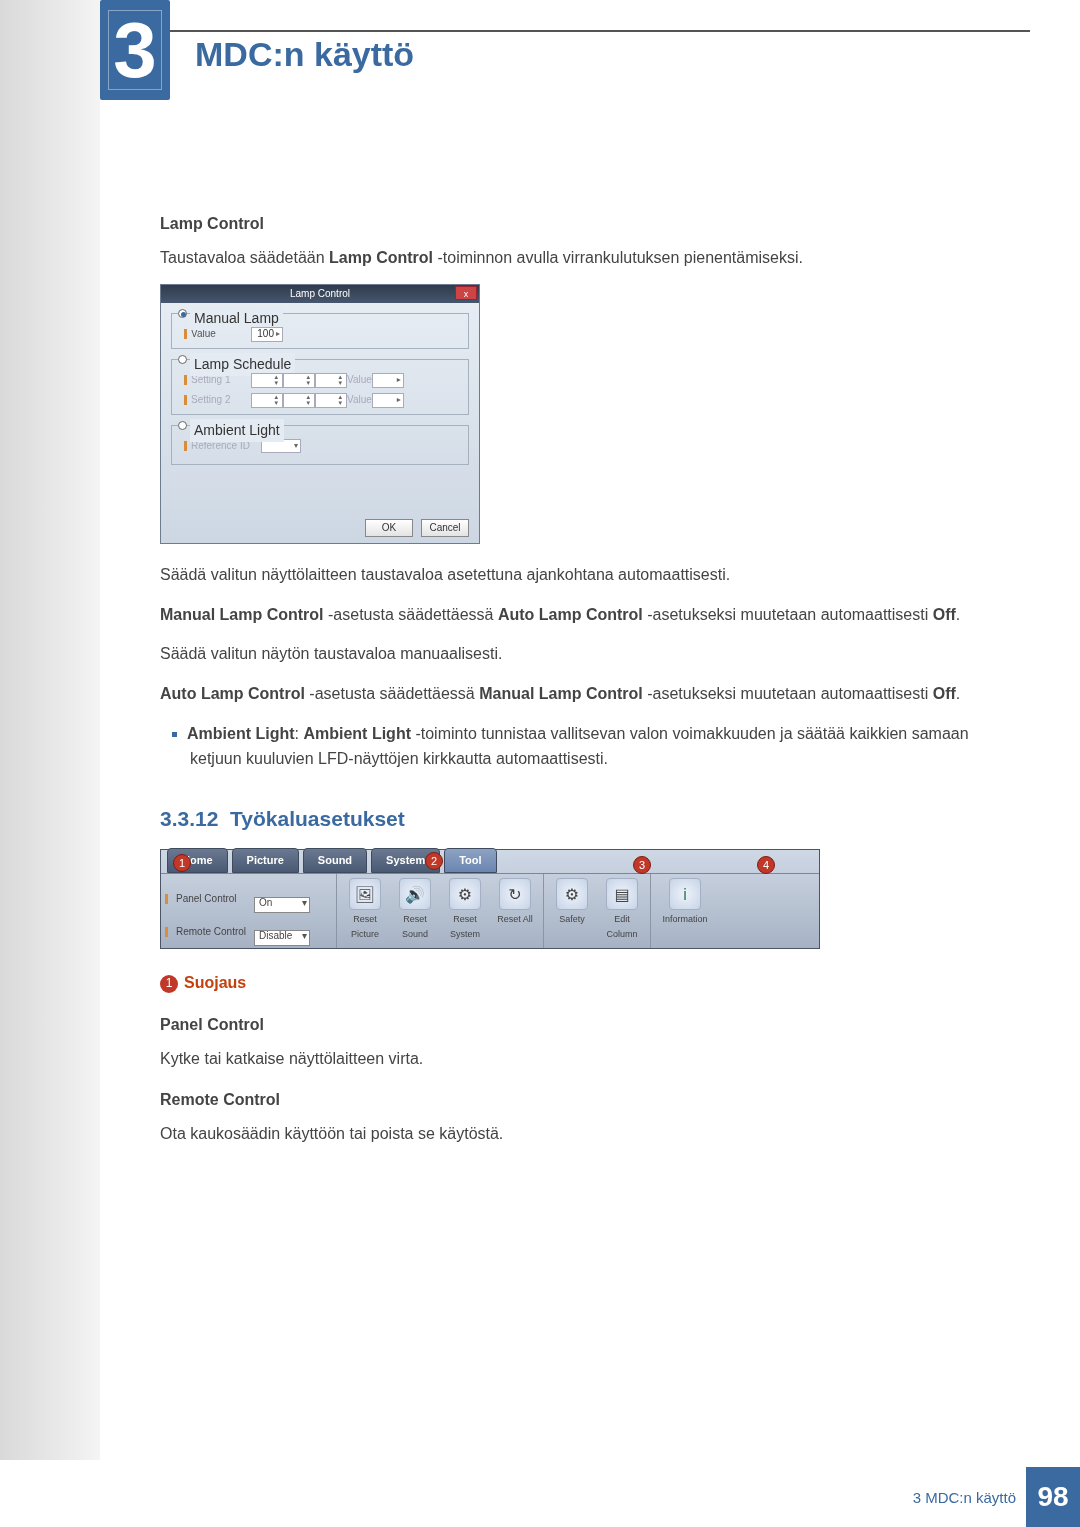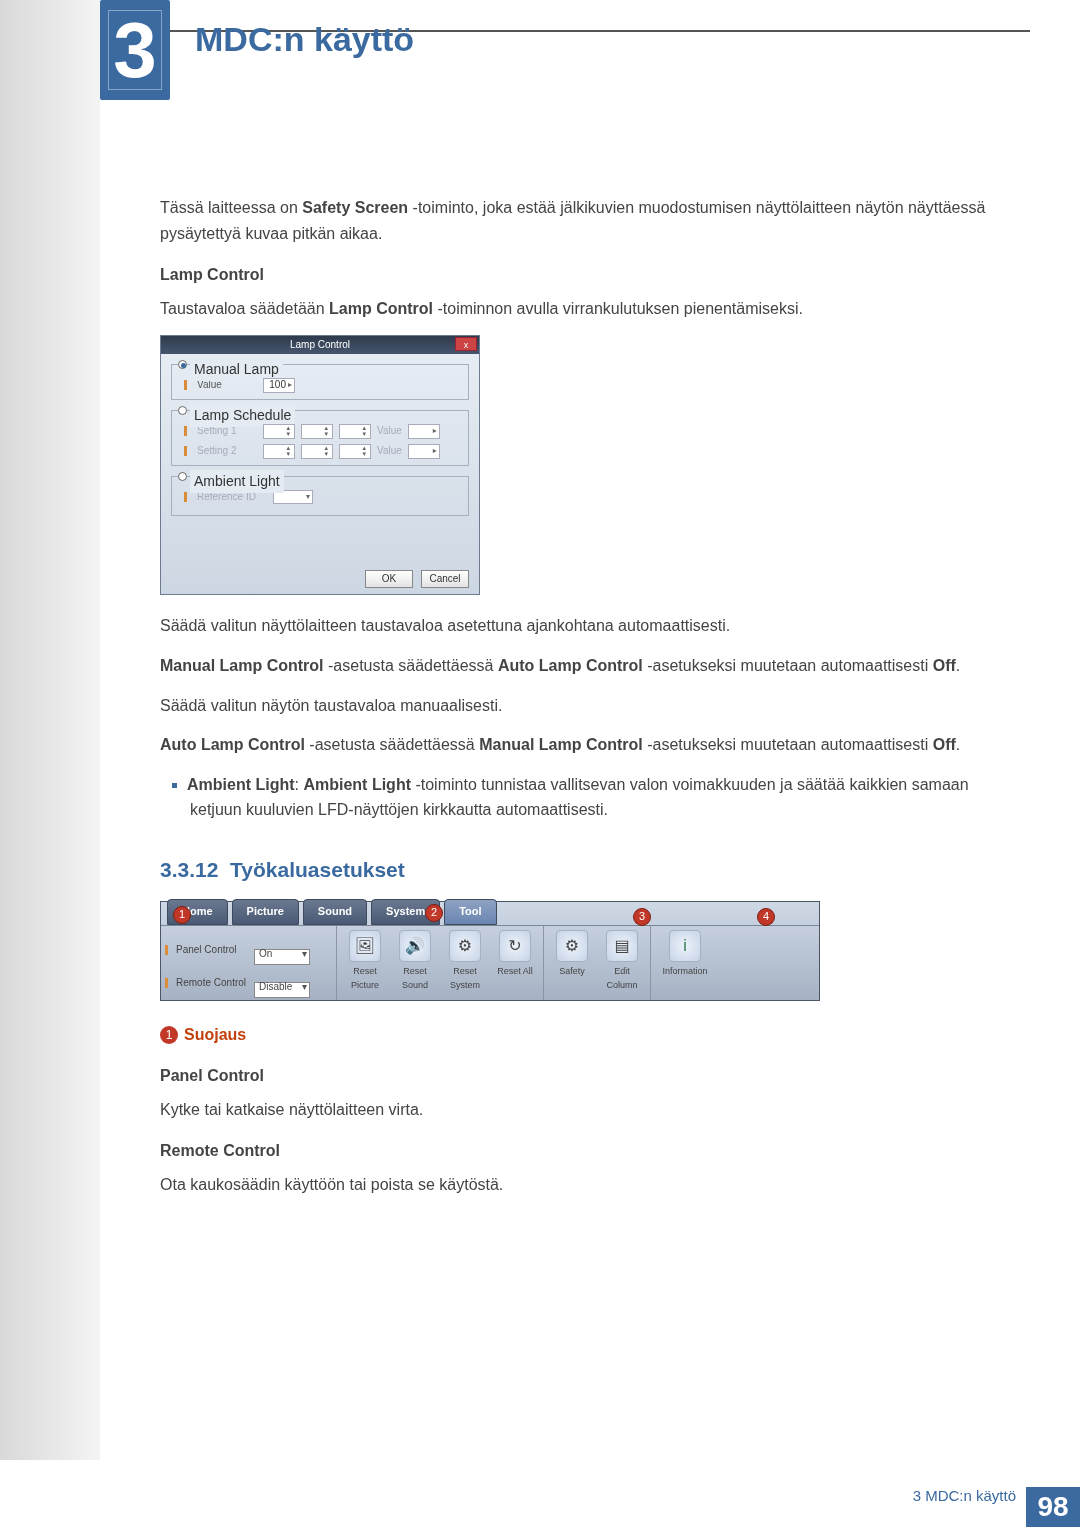--- a/index.html
+++ b/index.html
@@ -38,21 +38,21 @@
   }
   .chapter-inner {
     position: absolute;
     top: 10px; left: 108px;
     width: 54px; height: 80px;
     border: 1px solid rgba(255,255,255,0.4);
     pointer-events: none;
   }
   .page-title {
     position: absolute;
-    top: 20px; left: 195px;
+    top: 35px; left: 195px;
     font-size: 34px;
     font-weight: bold;
     color: #3a6aa0;
   }
   .content {
     position: absolute;
     top: 195px;
     left: 160px;
     width: 835px;
     font-size: 16px;
@@ -106,21 +106,21 @@
   .radio {
     display: inline-block; width: 9px; height: 9px;
     border-radius: 50%; border: 1px solid #666;
     position: absolute; left: 6px; top: -5px;
     background: #fff;
   }
   .radio.on::after {
     content: ""; position: absolute; top: 2px; left: 2px;
     width: 5px; height: 5px; background: #3a6aa0; border-radius: 50%;
   }
-  .field-row { display: flex; align-items: center; gap: 6px; margin: 4px 0 0 6px; }
+  .field-row { display: flex; align-items: center; margin: 4px 0 0 6px; }
   .vbar { display: inline-block; width: 3px; height: 10px; background: #d98c3a; margin-right: 4px; }
   .field-label { width: 60px; color: #555; }
   .field-label.dim { color: #aab; }
   .spin {
     width: 32px; height: 15px; background: #fff; border: 1px solid #aab;
     display: inline-flex; align-items: center; justify-content: flex-end; padding-right: 2px;
     position: relative;
   }
   .spin::after { content: "▸"; font-size: 8px; color: #666; margin-left: 2px;}
   .spin.updown::after { content: "";}
@@ -213,43 +213,40 @@
     background: #c13828; color: #fff; align-items: center; justify-content: center;
     font-size: 12px; margin-right: 6px;
   }
   .h-suojaus { color: #c2410c; font-weight: bold; font-size: 16px; display: inline-block; vertical-align: middle; }
   .bullet-dot {
     display: inline-block; width: 5px; height: 5px; background: #3a6aa0;
     vertical-align: middle; margin-right: 10px;
   }
   .footer {
     position: absolute; bottom: 0; right: 0;
-    display: flex; 
+    display: flex; align-items: center;
   }
   .footer-text { color: #3a6aa0; font-size: 15px; margin-right: 10px;}
   .footer-page {
-    width: 54px; height: 40px; background: #3a6aa0; color: #fff;
+    width: 54px; height: 60px; background: #3a6aa0; color: #fff;
     display: flex; align-items: center; justify-content: center;
     font-size: 28px; font-weight: bold;
   }
 </style>
 </head>
 <body>
 
 <div class="left-margin"></div>
 <div class="top-rule"></div>
 <div class="chapter-badge">3</div>
 <div class="chapter-inner"></div>
 <div class="page-title">MDC:n käyttö</div>
 
 <div class="content">
 
-  <p>
-    <span>Tässä laitteessa on </span><span class="bold">Safety Screen</span><span> -toiminto, joka estää jälkikuvien muodostumisen näyttölaitteen näytön näyttäessä pysäytettyä kuvaa pitkän aikaa.</span>
-  </p>
 
   <div class="sub-head">Lamp Control</div>
   <p>
     <span>Taustavaloa säädetään </span><span class="bold">Lamp Control</span><span> -toiminnon avulla virrankulutuksen pienentämiseksi.</span>
   </p>
 
   <div class="dialog">
     <div class="dialog-titlebar">
       <span>Lamp Control</span>
       <div class="dialog-close">x</div>

